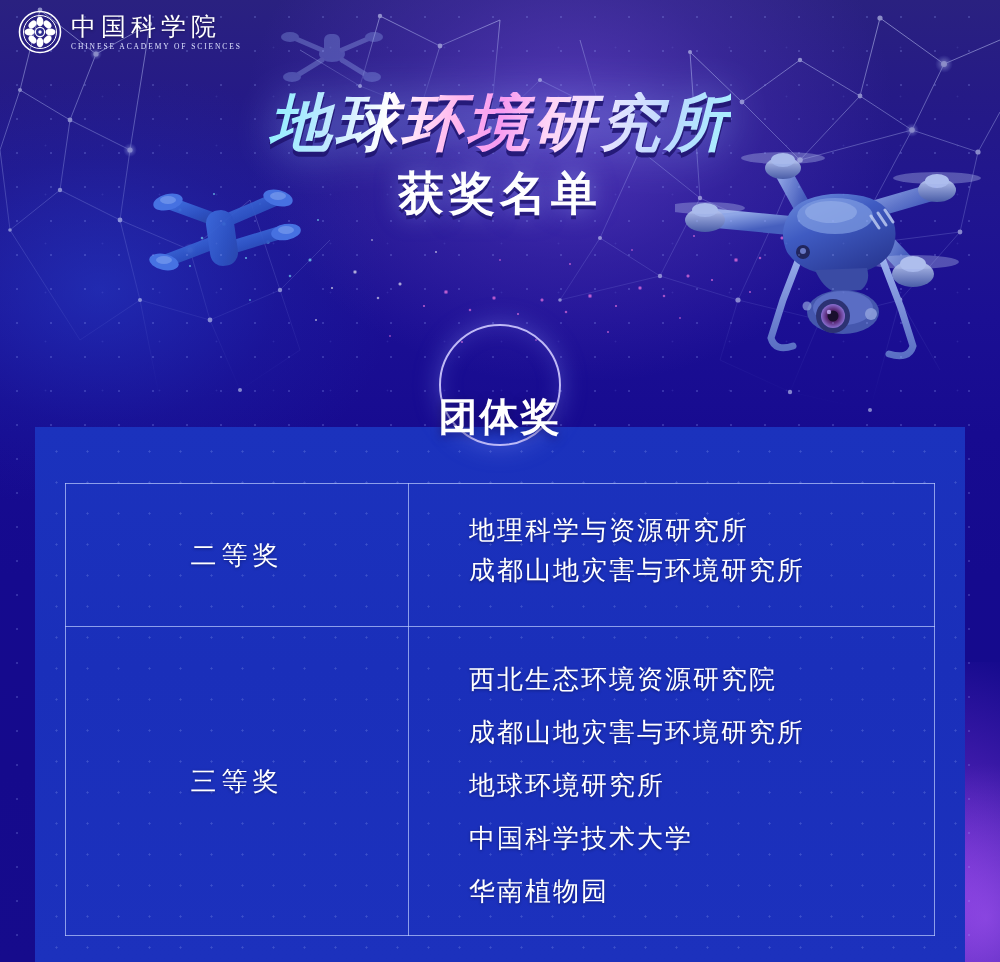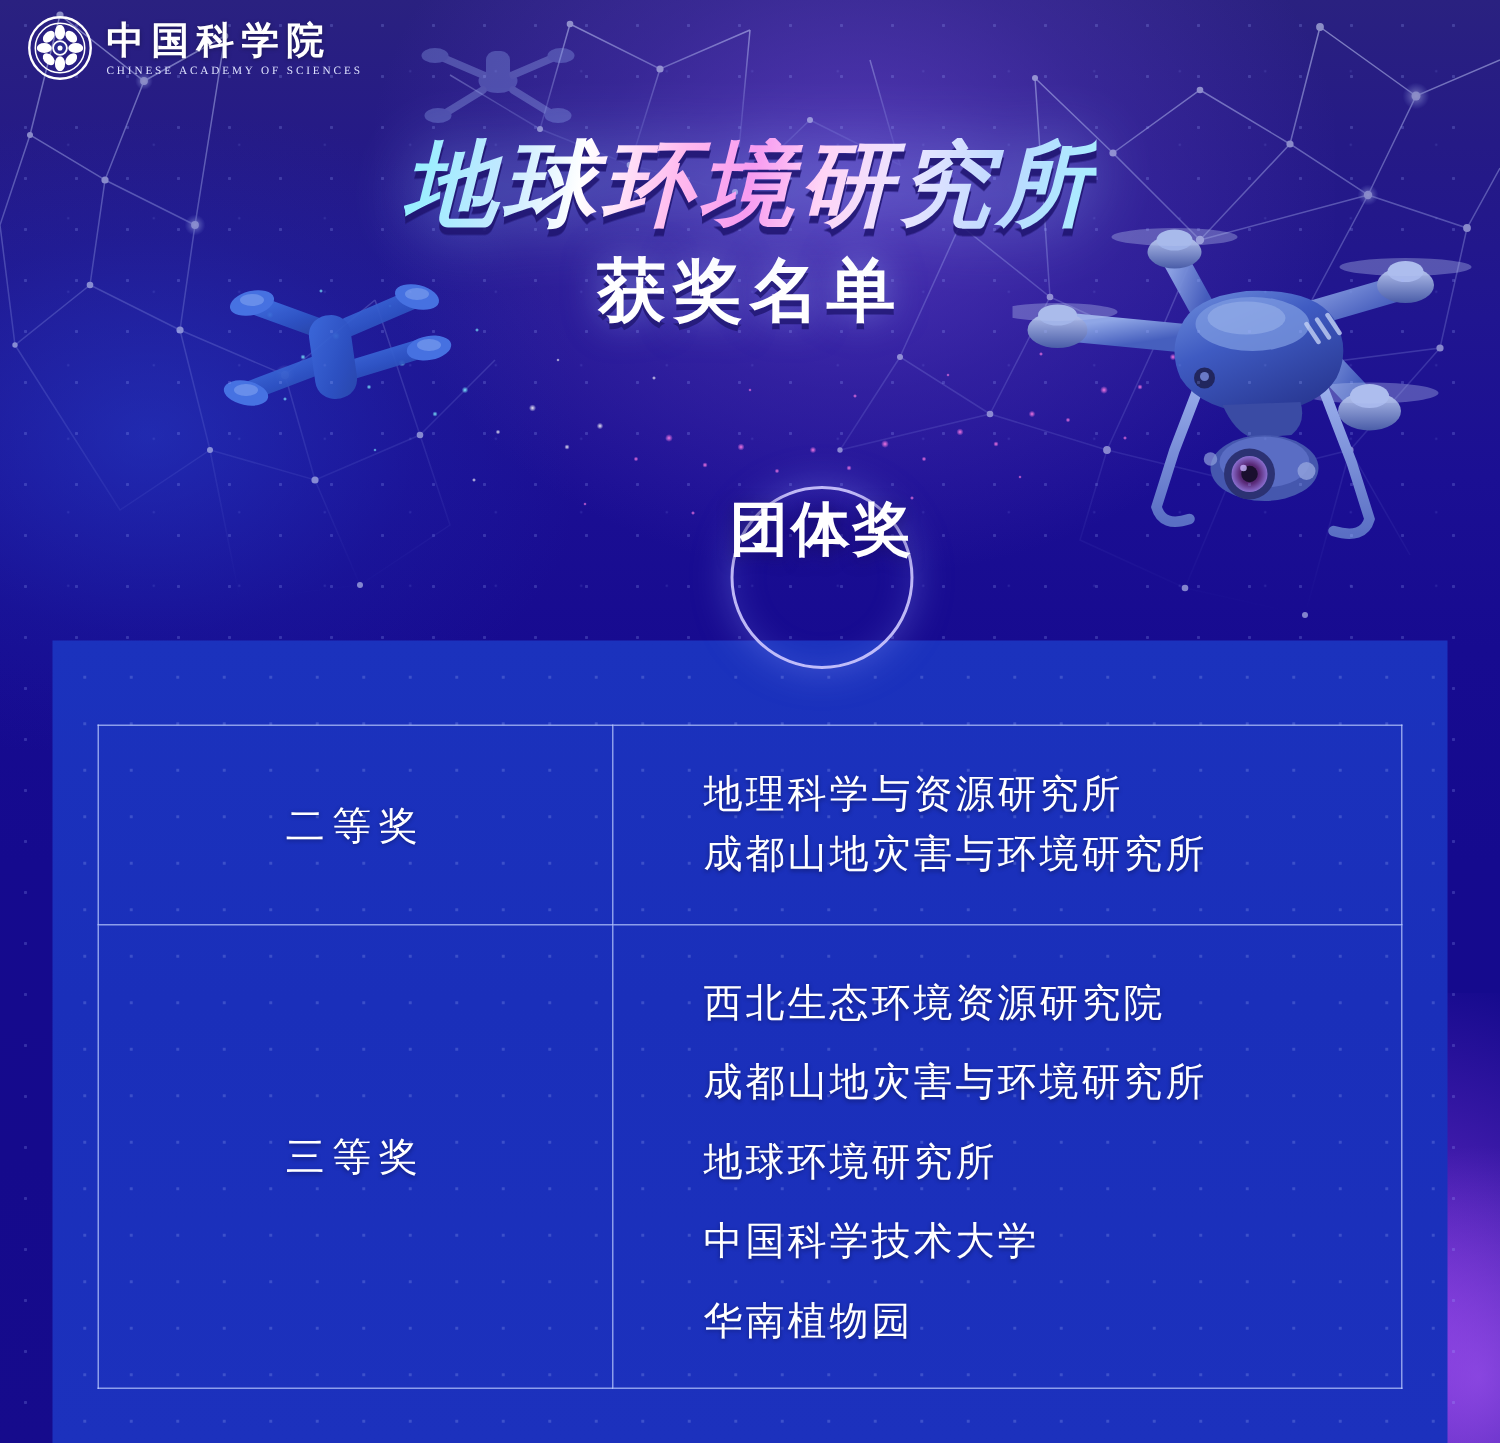--- a/index.html
+++ b/index.html
@@ -84,21 +84,21 @@
   .logo{
     position:absolute;left:18px;top:10px;
     display:flex;align-items:center;gap:9px;
     z-index:6;
   }
   .logo-mark{width:44px;height:44px;flex:0 0 44px;}
   .logo-txt{display:flex;flex-direction:column;line-height:1;}
   .logo-cn{
     font-size:25px;color:#fff;letter-spacing:5px;
     font-family:"DejaVu Sans","Liberation Sans",sans-serif;
-    font-weight:700;
+    font-weight:400;
     text-shadow:0 1px 3px rgba(0,0,0,.35);
   }
   .logo-en{
     font-size:7.5px;color:#dfe3ff;letter-spacing:1.9px;
     margin-top:4px;font-family:"Liberation Serif",serif;text-align:center;
   }
 
   
   .headline-wrap{
     position:absolute;left:0;right:0;top:92px;
@@ -127,24 +127,23 @@
     text-shadow:0 4px 0 rgba(35,25,120,.9), 0 0 24px rgba(170,200,255,.5);
   }
 
   
   .badge{
     position:absolute;left:50%;top:324px;
     transform:translateX(-50%);
     width:118px;height:118px;
     border:2.5px solid rgba(205,200,255,.92);
     border-radius:50%;
-    display:flex;align-items:flex-start;justify-content:center;
+    display:flex;align-items:flex-end;justify-content:center;
     z-index:5;
     box-shadow:0 0 26px rgba(150,160,255,.35), inset 0 0 22px rgba(140,150,255,.18);
-    margin-left:48px;
   }
   .badge-label{
     font-size:39px;font-weight:bold;color:#fff;letter-spacing:2px;
     font-family:"DejaVu Sans","Liberation Sans",sans-serif;
     text-shadow:0 2px 10px rgba(20,10,90,.7);
     white-space:nowrap;
   }
 
   
   .panel{
@@ -185,21 +184,21 @@
     font-size:26px;
     line-height:1;
     letter-spacing:2px;
     color:#ffffff;
     font-family:"DejaVu Sans","Liberation Sans",sans-serif;
     text-shadow:0 1px 3px rgba(0,0,30,.4);
   }
   .row-1 td{height:58px;}
   .row-1 .name-line{margin:0;}
   .row-2 td{height:120px;}
-  .row-2 .col-names{padding-top:6px;padding-bottom:6px;}
+  .row-2 .col-names{padding-top:6px;padding-bottom:16px;}
   .row-2 .name-line{margin:14px 0;}
   .row-3 td{height:300px;}
   .row-3 .col-names{padding-top:8px;}
   .row-3 .name-line{margin:27px 0;}
 </style>
 </head>
 <body>
 
 <div id="poster">
 

